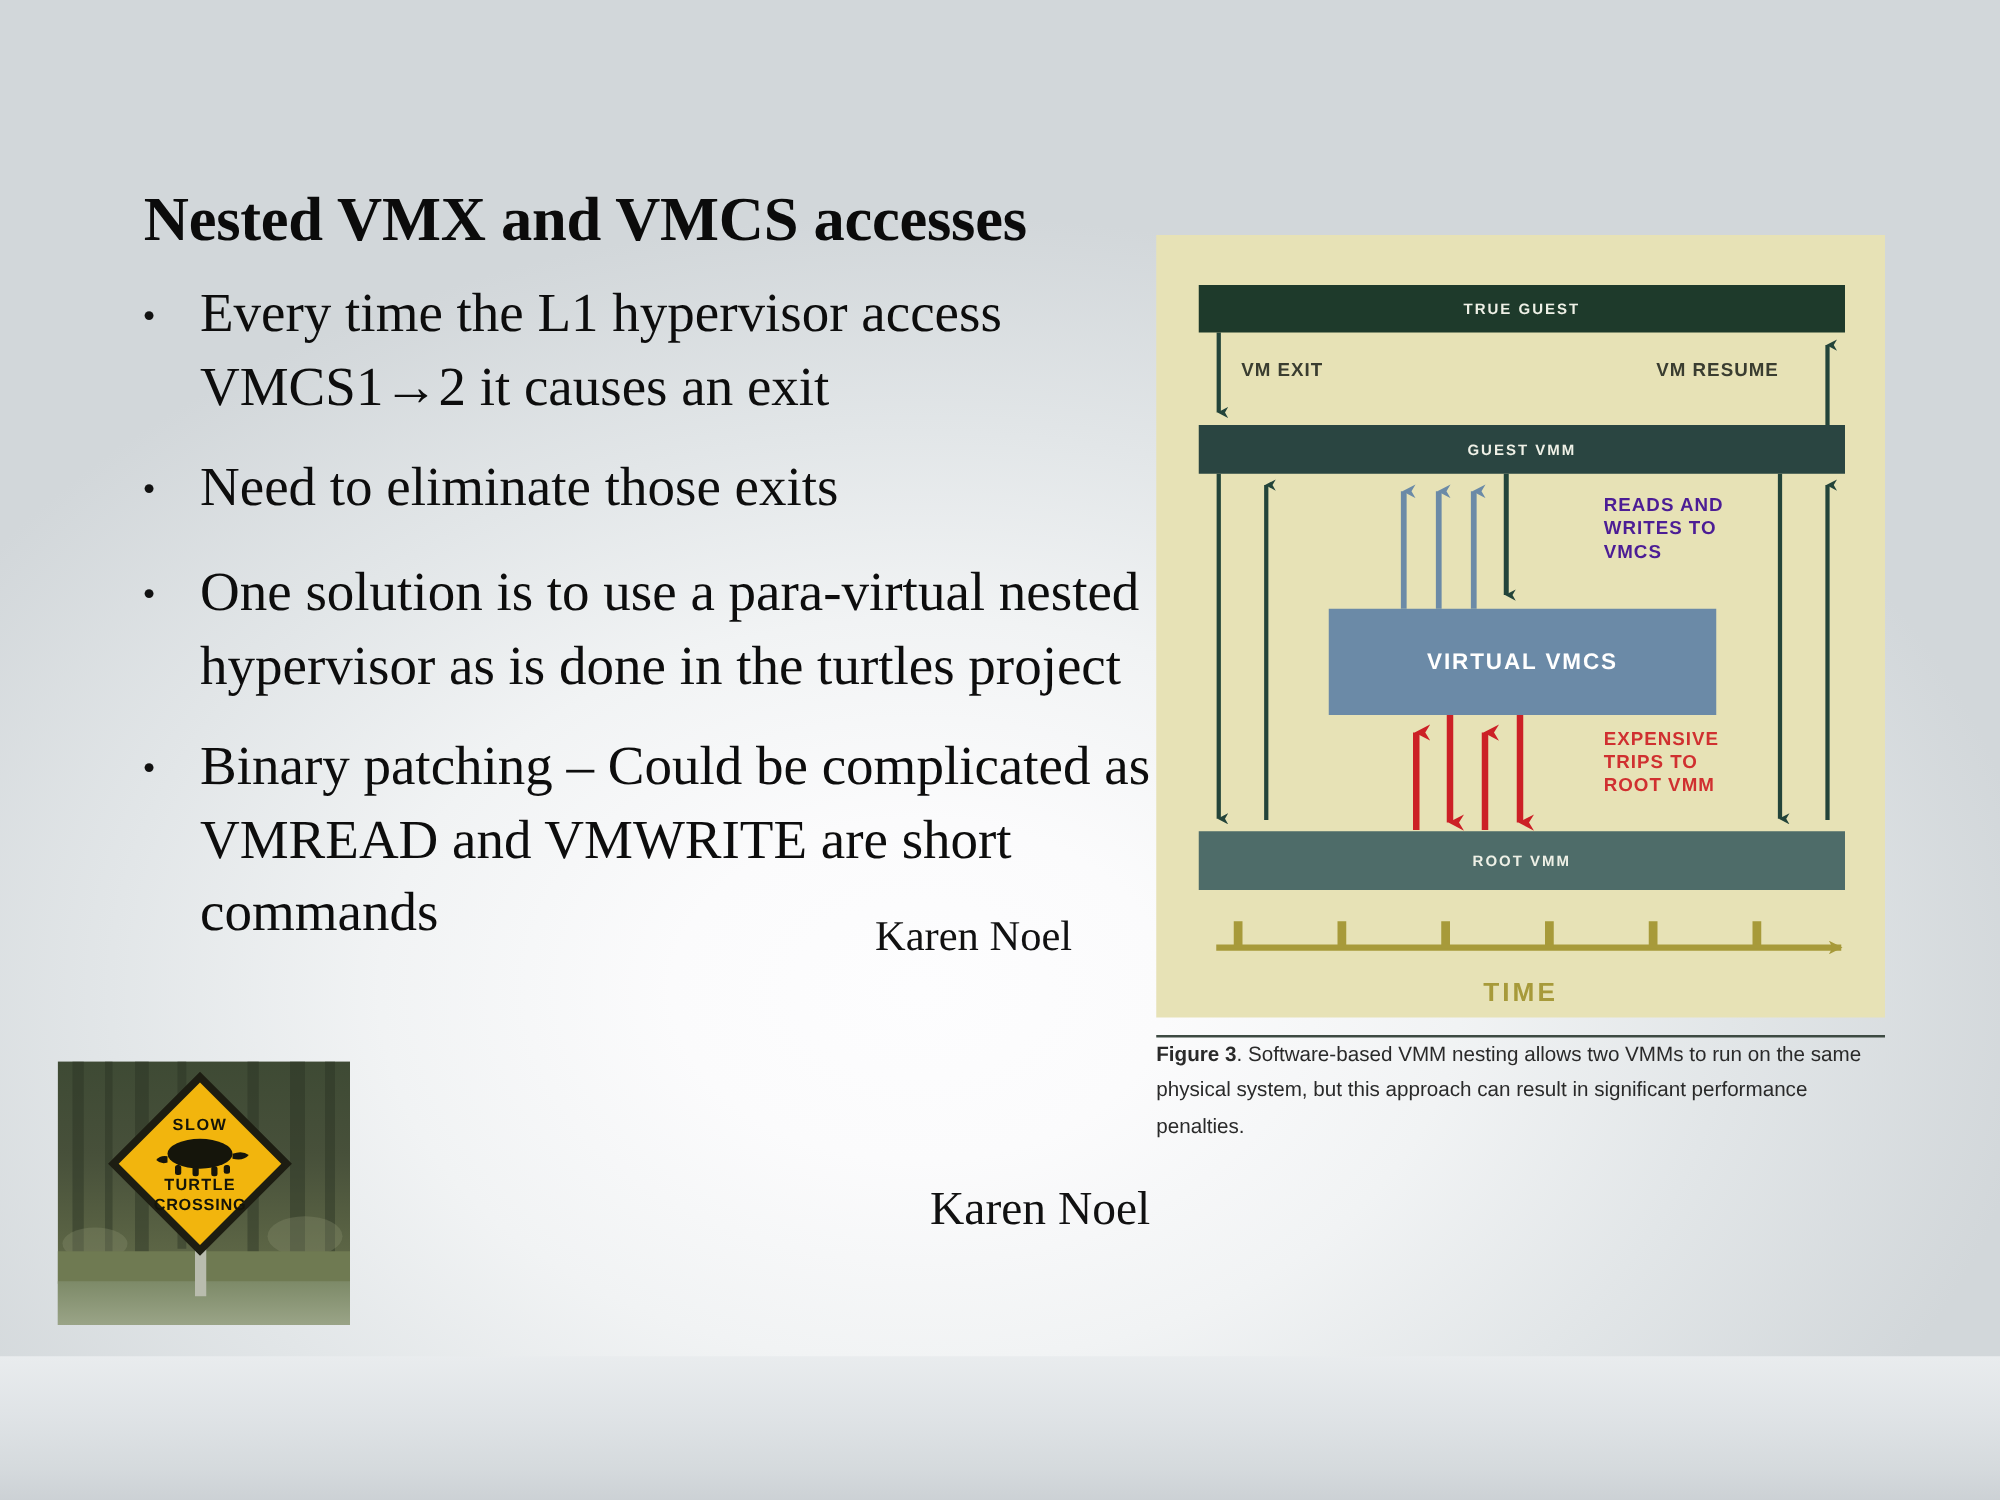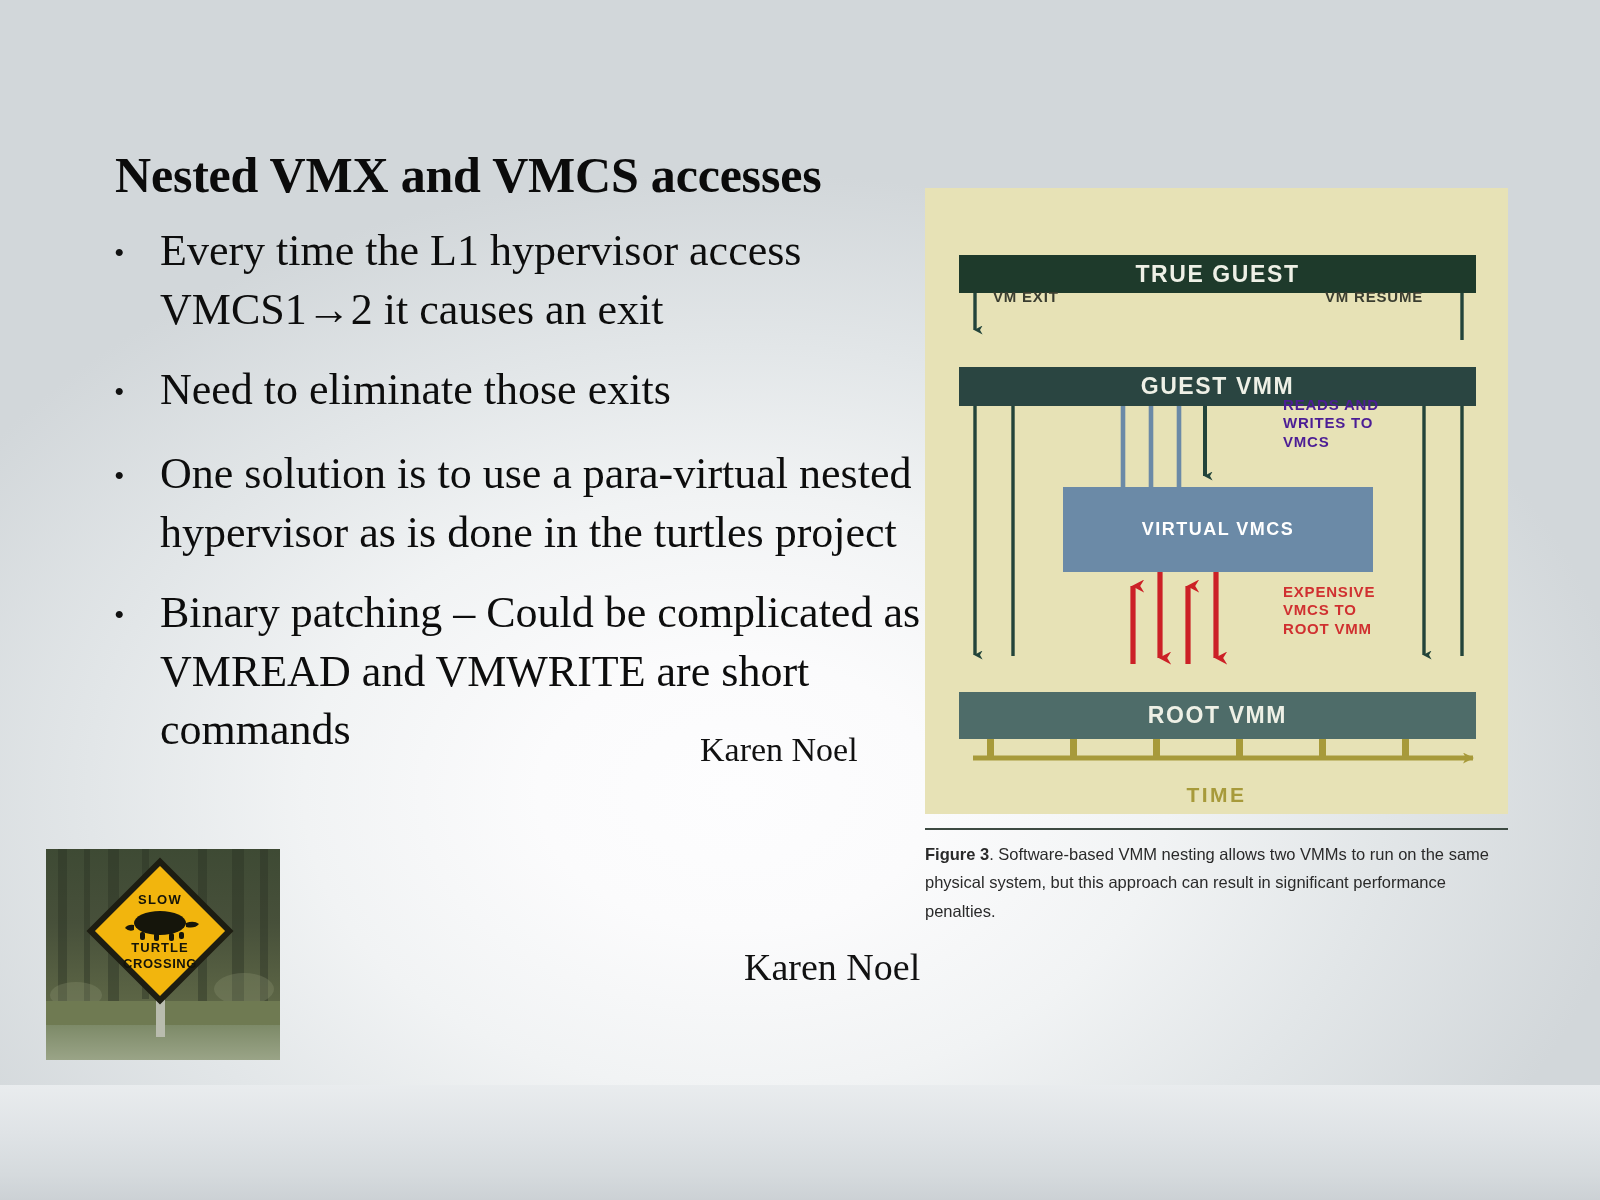--- a/index.html
+++ b/index.html
@@ -40,21 +40,21 @@
   }
   .b1 .btxt{line-height:1.33;}
 
   
   .figwrap{position:absolute;left:925px;top:188px;width:588px;}
   .figpanel{
     position:relative;width:583px;height:626px;background:#e7e2b6;
   }
   .bar{position:absolute;display:flex;align-items:center;justify-content:center;
        color:#eef0e6;font-family:"Liberation Sans",sans-serif;font-weight:bold;
-       letter-spacing:1.6px;font-size:23px;margin-top:27px;}
+       letter-spacing:1.6px;font-size:12px;}
   .bar-trueguest{left:34px;top:40px;width:517px;height:38px;background:#1e3a2b;}
   .bar-guestvmm {left:34px;top:152px;width:517px;height:39px;background:#2a4541;}
   .bar-rootvmm  {left:34px;top:477px;width:517px;height:47px;background:#4e6c69;}
   .vmcsbox{
     position:absolute;left:138px;top:299px;width:310px;height:85px;background:#6b8aa7;
     display:flex;align-items:center;justify-content:center;
     color:#ffffff;font-family:"Liberation Sans",sans-serif;font-weight:bold;
     letter-spacing:1.5px;font-size:18px;
   }
   .figlbl{
@@ -68,21 +68,21 @@
   .lbl-time{
     position:absolute;left:0;right:0;top:595px;text-align:center;
     font-family:"Liberation Sans",sans-serif;font-weight:bold;
     font-size:21px;letter-spacing:2.4px;color:#a79a3a;
   }
   .figsvg{position:absolute;left:0;top:0;width:583px;height:626px;}
 
   .figcap{
     position:absolute;left:0;top:640px;width:583px;
     font-family:"Liberation Sans",sans-serif;font-size:16.5px;line-height:1.72;
-    color:#2a2a2a;border-top:2px solid #3d4a42;padding-top:10px;
+    color:#2a2a2a;border-top:2px solid #3d4a42;
   }
   .figcap b{font-weight:bold;}
 
   
   .photo{position:absolute;left:46px;top:849px;width:234px;height:211px;overflow:hidden;}
   .photo svg{display:block;}
 
   
   .ov{position:absolute;color:#111;font-family:"Liberation Serif",serif;white-space:nowrap;}
   .ov-a{left:700px;top:731px;font-size:34px;}
@@ -181,21 +181,21 @@
       <div class="bar bar-guestvmm">GUEST VMM</div>
       <div class="vmcsbox">VIRTUAL VMCS</div>
       <div class="bar bar-rootvmm">ROOT VMM</div>
 
       <div class="figlbl lbl-vmexit">VM EXIT</div>
       <div class="figlbl lbl-vmresume">VM RESUME</div>
       <div class="figlbl lbl-reads" style="white-space:pre-line">READS AND
 WRITES TO
 VMCS</div>
       <div class="figlbl lbl-expensive" style="white-space:pre-line">EXPENSIVE
-VMCS TO
+TRIPS TO
 ROOT VMM</div>
       <div class="lbl-time">TIME</div>
     </div>
 
     <div class="figcap">
       <b>Figure 3</b><span>. Software-based VMM nesting allows two VMMs to run on the same physical system, but this approach can result in significant performance penalties.</span>
     </div>
   </div>
 
   <div class="photo">

